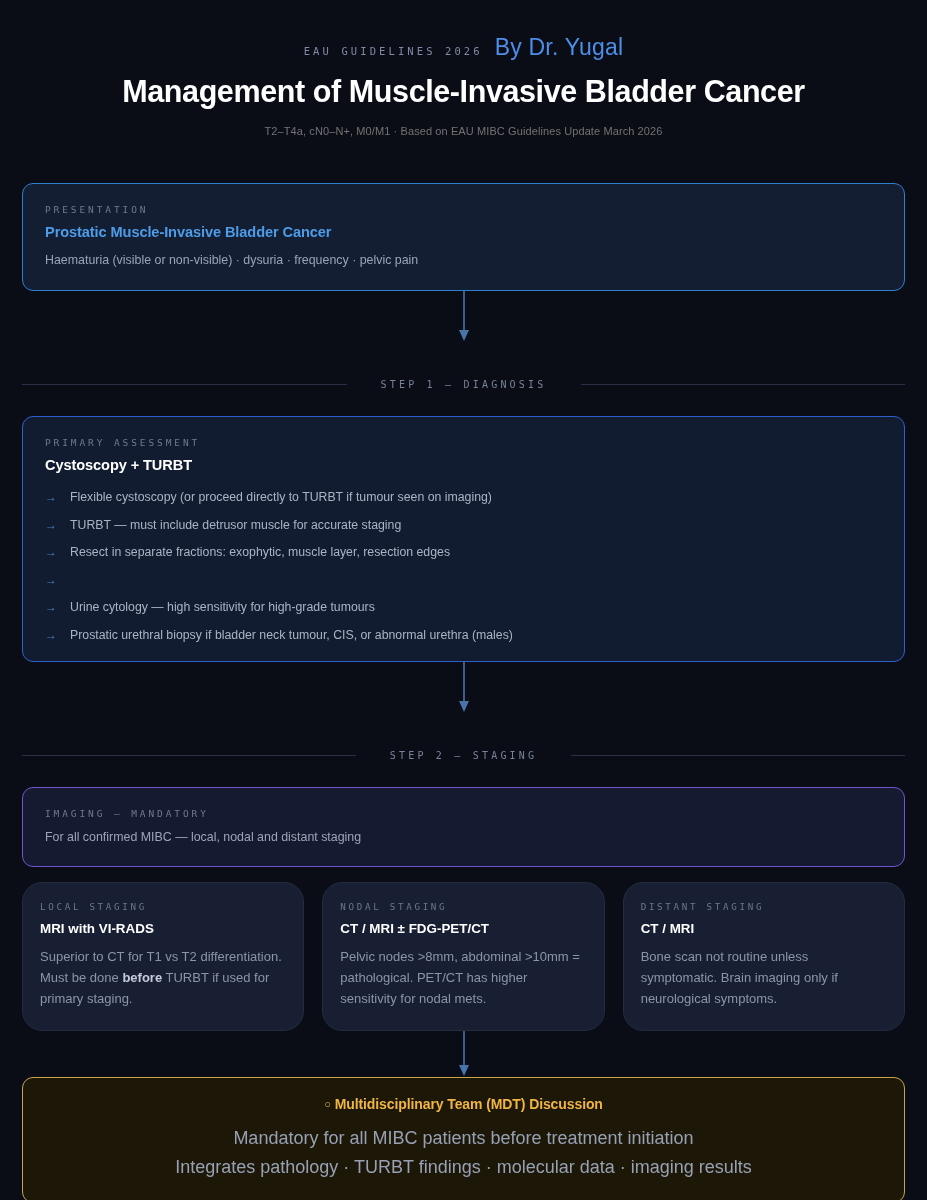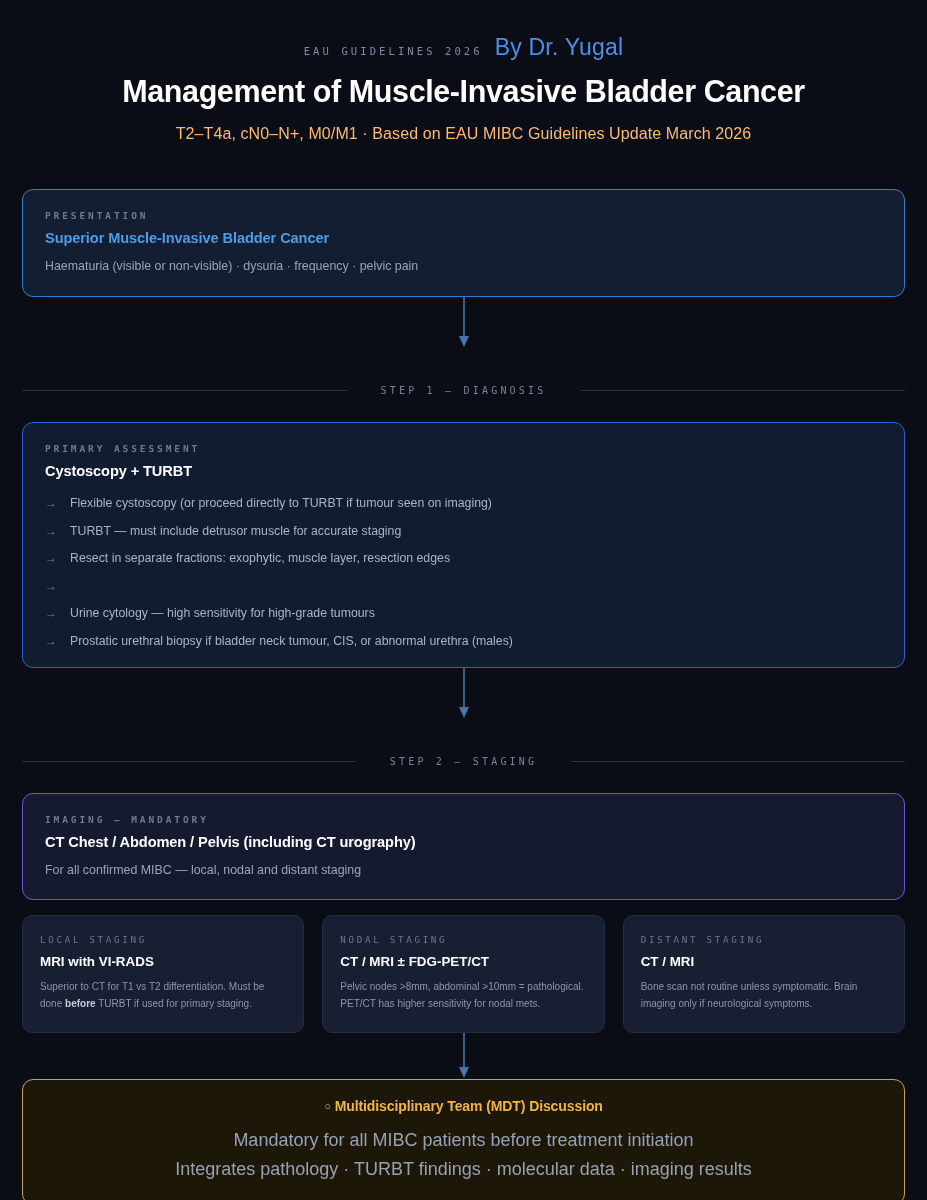--- a/index.html
+++ b/index.html
@@ -44,42 +44,41 @@
   }
   .main-title {
     margin-top: 13px;
     font-size: 30.5px;
     font-weight: bold;
     letter-spacing: -0.4px;
     color: #ffffff;
   }
   .subtitle {
     margin-top: 16px;
-    font-size: 16px;
-    color: #fdba74;
+    font-size: 11px;
+    color: #737373;
     letter-spacing: 0.1px;
   }
 
   
   .flow { margin-top: 46px; }
 
   .card {
     border-radius: 11px;
     padding: 20px 22px;
     position: relative;
   }
 
   .card-kicker {
     font-size: 9.5px;
     letter-spacing: 2.9px;
     font-family: "DejaVu Sans Mono", monospace;
     text-transform: uppercase;
     color: #6e7a94;
     margin-bottom: 9px;
-    font-weight: bold;
   }
   .card-title {
     font-size: 14.6px;
     font-weight: bold;
     letter-spacing: -0.1px;
     color: #ffffff;
     margin-bottom: 11px;
   }
   .card-sub {
     font-size: 12.4px;
@@ -158,39 +157,39 @@
   
   .grid3 {
     display: grid;
     grid-template-columns: 1fr 1fr 1fr;
     gap: 18px;
     margin-top: 15px;
   }
   .mini-card {
     background: #181f32;
     border: 1px solid #242c42;
-    border-radius: 10px;
+    border-radius: 20px;
     padding: 18px 17px 20px;
   }
   .mini-kicker {
     font-size: 9.2px;
     letter-spacing: 2.7px;
     font-family: "DejaVu Sans Mono", monospace;
     text-transform: uppercase;
     color: #6c7790;
     margin-bottom: 9px;
   }
   .mini-title {
     font-size: 13.4px;
     font-weight: bold;
     color: #ffffff;
     margin-bottom: 10px;
   }
   .mini-body {
-    font-size: 10px;
+    font-size: 13px;
     color: #8b95a9;
     line-height: 1.62;
   }
   .mini-body b { color: #c5cddc; font-weight: bold; }
 
   
   .card-amber {
     background: #1d1708;
     border: 1.3px solid #c9a24a;
     border-radius: 11px;
@@ -226,21 +225,21 @@
       <span class="byline">By Dr. Yugal</span>
     </div>
     <h1 class="main-title">Management of Muscle-Invasive Bladder Cancer</h1>
     <div class="subtitle">T2–T4a, cN0–N+, M0/M1 · Based on EAU MIBC Guidelines Update March 2026</div>
   </div>
 
   <div class="flow">
 
     <div class="card card-presentation">
       <div class="card-kicker">PRESENTATION</div>
-      <div class="card-title">Superior Muscle-Invasive Bladder Cancer</div>
+      <div class="card-title">Prostatic Muscle-Invasive Bladder Cancer</div>
       <div class="card-sub">Haematuria (visible or non-visible) · dysuria · frequency · pelvic pain</div>
     </div>
 
     <div class="connector">
       <svg width="14" height="52" viewBox="0 0 14 52">
         <line x1="7" y1="0" x2="7" y2="40" stroke="#4a72ab" stroke-width="1.6"></line>
         <polygon points="7,50 2,39 12,39" fill="#4a72ab"></polygon>
       </svg>
     </div>
 
@@ -288,21 +287,20 @@
     </div>
 
     <div class="divider">
       <div class="rule"></div>
       <div class="label">STEP 2 — STAGING</div>
       <div class="rule"></div>
     </div>
 
     <div class="card card-imaging">
       <div class="card-kicker">IMAGING — MANDATORY</div>
-      <div class="card-title">CT Chest / Abdomen / Pelvis (including CT urography)</div>
       <div class="card-sub">For all confirmed MIBC — local, nodal and distant staging</div>
     </div>
 
     <div class="grid3">
 
       <div class="mini-card">
         <div class="mini-kicker">LOCAL STAGING</div>
         <div class="mini-title">MRI with VI-RADS</div>
         <div class="mini-body"><span>Superior to CT for T1 vs T2 differentiation. Must be done </span><b>before</b><span> TURBT if used for primary staging.</span></div>
       </div>

